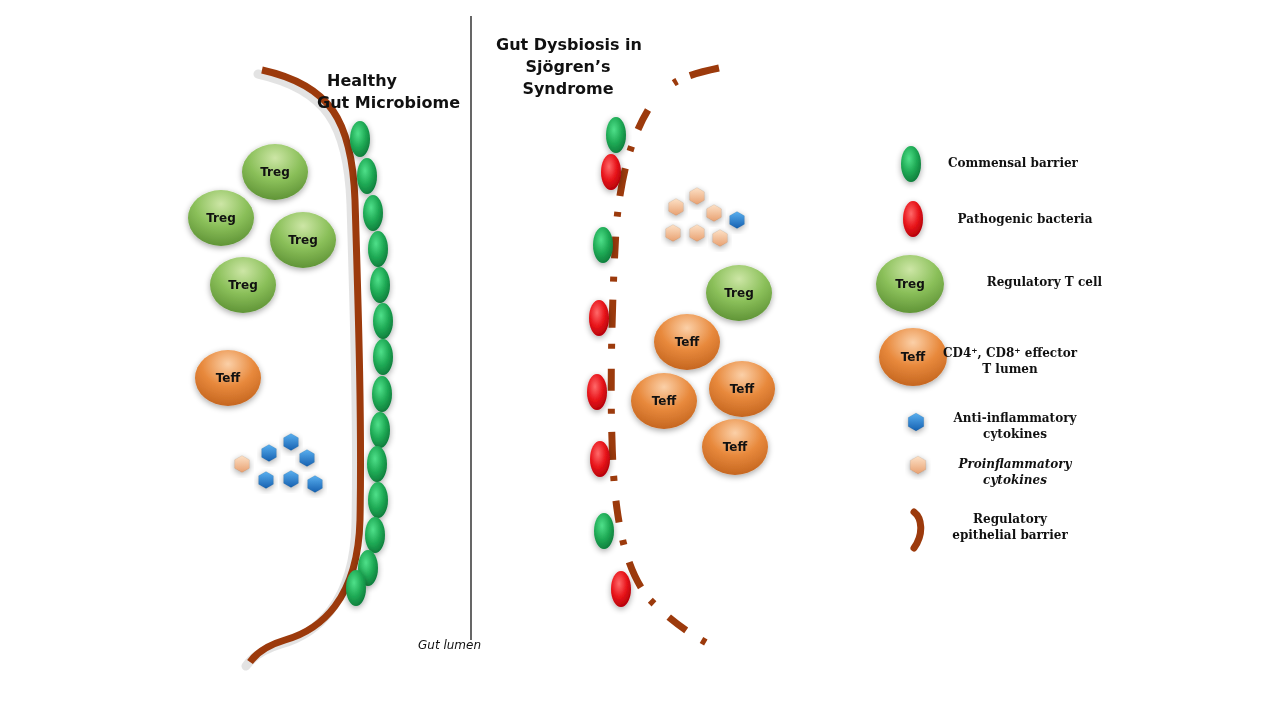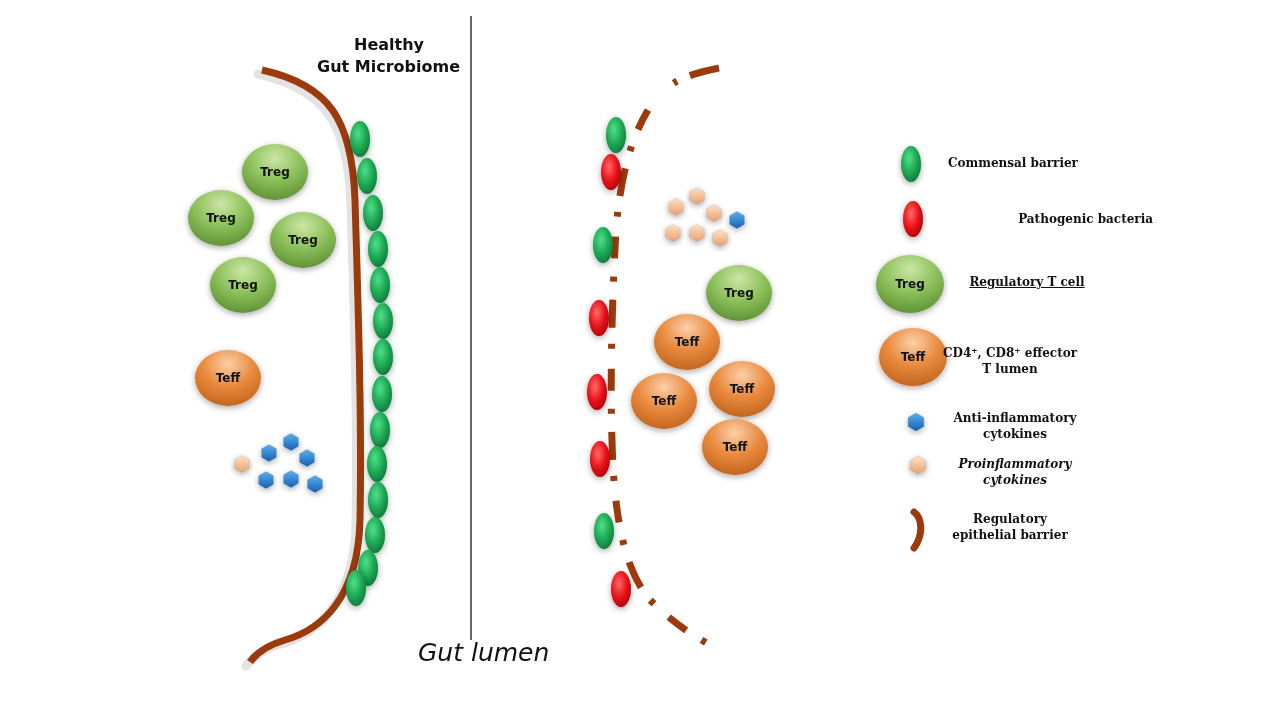--- a/index.html
+++ b/index.html
@@ -1,19 +1,19 @@
 <!DOCTYPE html>
 <html><head>
 <meta charset="utf-8">
 <style>
   html,body{margin:0;padding:0;background:#ffffff;}
   #stage{position:relative;width:1280px;height:720px;overflow:hidden;background:#fff;font-family:"Liberation Sans",sans-serif;}
   svg{position:absolute;left:0;top:0;}
   .title{position:absolute;font-family:"DejaVu Sans",sans-serif;font-weight:bold;font-size:16px;color:#111;text-align:center;line-height:22px;}
-  .lumen{position:absolute;font-family:"DejaVu Sans",sans-serif;font-style:italic;font-size:25px;color:#111;}
+  .lumen{position:absolute;font-family:"DejaVu Sans",sans-serif;font-style:italic;font-size:12px;color:#111;}
   .legend-label{position:absolute;font-family:"DejaVu Serif",serif;font-weight:bold;font-size:12px;color:#111;text-align:center;line-height:16px;}
   .cell-label{font-family:"DejaVu Sans",sans-serif;font-weight:bold;font-size:12px;fill:#111;}
 </style>
 </head>
 <body>
 
 <div id="stage">
 
 <svg width="1280" height="720" viewBox="0 0 1280 720">
   <defs>
@@ -163,29 +163,33 @@
           <ellipse cx="913" cy="357" rx="34" ry="29" fill="url(#gTeff)" filter="url(#shadow)"></ellipse>
           <text x="913" y="361" text-anchor="middle" class="cell-label">Teff</text>
         </g>
         <polygon points="923.8,426.5 916.0,431.0 908.2,426.5 908.2,417.5 916.0,413.0 923.8,417.5" fill="url(#gBlue)" stroke="rgba(0,0,0,0.15)" stroke-width="0.6" filter="url(#shadow)"></polygon>
         <polygon points="925.8,469.5 918.0,474.0 910.2,469.5 910.2,460.5 918.0,456.0 925.8,460.5" fill="url(#gPeach)" stroke="rgba(0,0,0,0.15)" stroke-width="0.6" filter="url(#shadow)"></polygon>
         <path d="M914,512 C922,518 924,534 914,548" fill="none" stroke="#9c3a0c" stroke-width="7" stroke-linecap="round"></path>
       </g>
 </svg>
 
 <div class="title" style="left:300px;top:34px;width:160px;text-align:right;">
-  <div style="text-align:right;padding-right:36px;">Healthy</div>
+  <div style="text-align:center;padding-right:36px;margin-top:36px;">Healthy</div>
   <div>Gut Microbiome</div>
 </div>
+<div class="title" style="left:478px;top:34px;width:180px;">
+  <div style="text-align:left;padding-left:18px;">Gut Dysbiosis  in</div>
+  <div>Sjögren’s Syndrome</div>
+</div>
 
 <div class="lumen" style="left:418px;top:638px;">Gut lumen</div>
 
 <div class="legend-label" style="left:948px;top:155px;width:150px;text-align:left;">Commensal  barrier</div>
-<div class="legend-label" style="left:1003px;top:211px;width:150px;text-align:right;">Pathogenic bacteria</div>
-<div class="legend-label" style="left:952px;top:274px;width:150px;text-align:center;text-decoration:underline;">Regulatory  T cell</div>
+<div class="legend-label" style="left:950px;top:211px;width:150px;text-align:center;">Pathogenic bacteria</div>
+<div class="legend-label" style="left:952px;top:274px;width:150px;text-align:right;">Regulatory  T cell</div>
 <div class="legend-label" style="left:940px;top:345px;width:140px;">
   <div>CD4⁺, CD8⁺ effector</div>
   <div>T lumen</div>
 </div>
 <div class="legend-label" style="left:940px;top:410px;width:150px;">
   <div>Anti-inflammatory</div>
   <div>cytokines</div>
 </div>
 <div class="legend-label" style="left:940px;top:456px;width:150px;font-style:italic;">
   <div>Proinflammatory</div>

